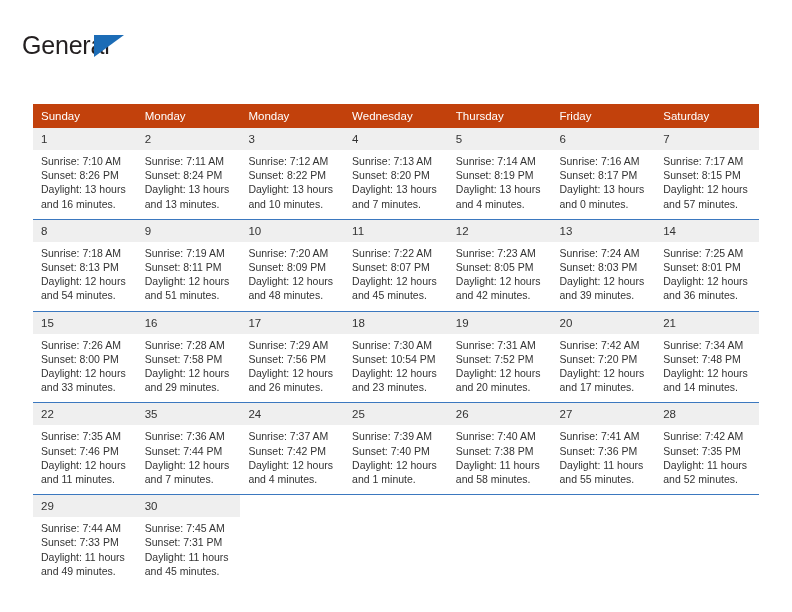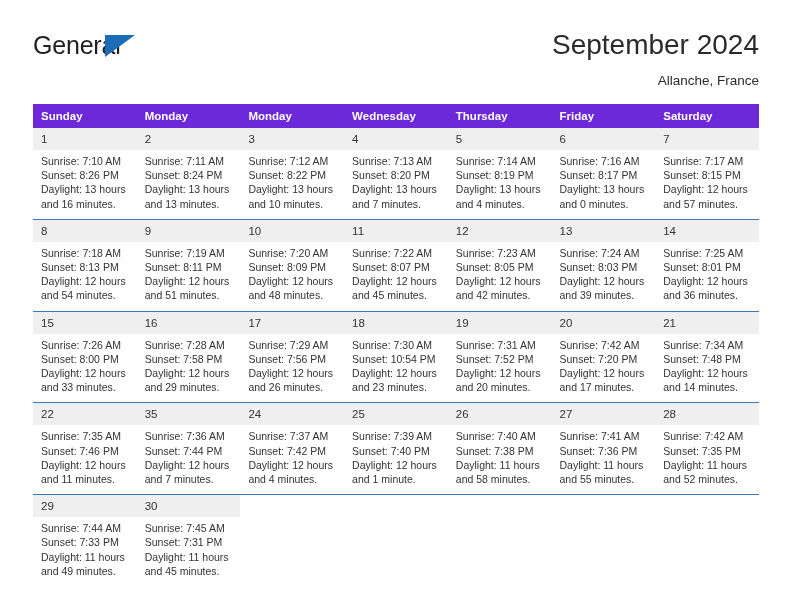--- a/index.html
+++ b/index.html
@@ -17,21 +17,21 @@
   .page {
     position: relative;
     width: 792px;
     height: 612px;
     box-sizing: border-box;
   }
 
   
   .top {
     position: absolute;
-    left: 33px;
+    left: 22px;
     top: 28px;
     right: 33px;
     height: 70px;
   }
   .brand {
     position: absolute;
     left: 0;
     top: 4px;
     width: 220px;
     height: 62px;
@@ -86,24 +86,24 @@
   
   .calendar {
     position: absolute;
     left: 33px;
     top: 104px;
     width: 726px;
     border-collapse: collapse;
     table-layout: fixed;
   }
   .calendar th {
-    background: #6d28d9;
+    background: #c2410c;
     color: #ffffff;
     font-size: 11.5px;
-    font-weight: bold;
+    font-weight: normal;
     text-align: left;
     padding: 6px 0 6px 8px;
     height: 10px;
     border: none;
   }
   .calendar td {
     vertical-align: top;
     padding: 0;
     border: none;
     width: 103.7px;
@@ -147,24 +147,20 @@
 
   <div class="top">
 
     <div class="brand">
       <div class="brand-line1">
         <span>General</span>
         <span class="brand-tri"></span>
       </div>
     </div>
 
-    <div class="title-wrap">
-      <div class="cal-title">September 2024</div>
-      <div class="cal-subtitle">Allanche, France</div>
-    </div>
 
   </div>
 
   <table class="calendar">
     <thead>
       <tr>
         <th>Sunday</th>
         <th>Monday</th>
         <th>Monday</th>
         <th>Wednesday</th>

